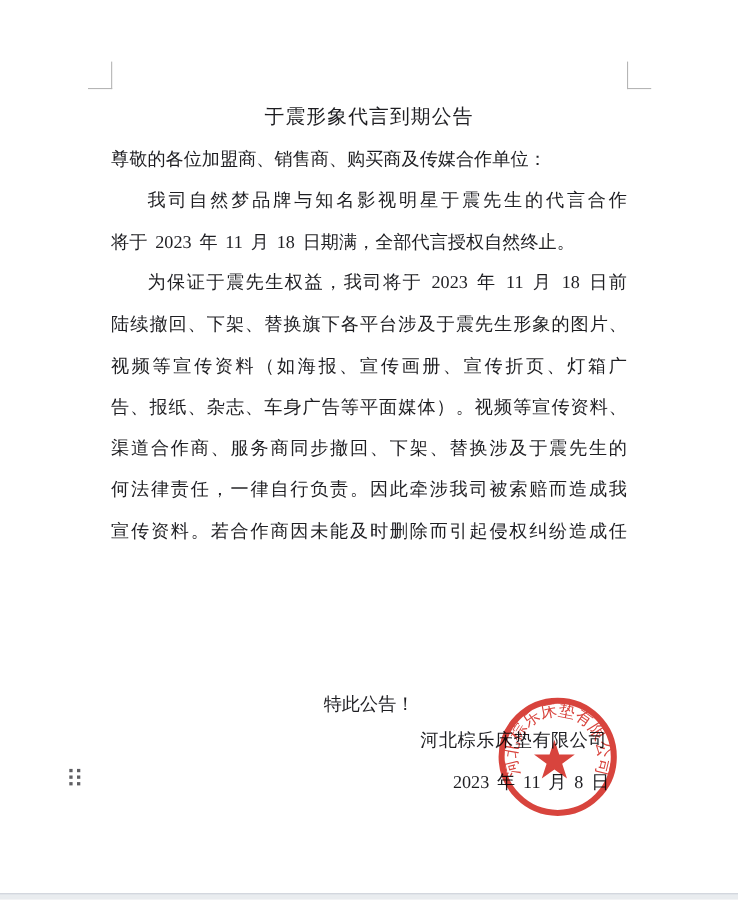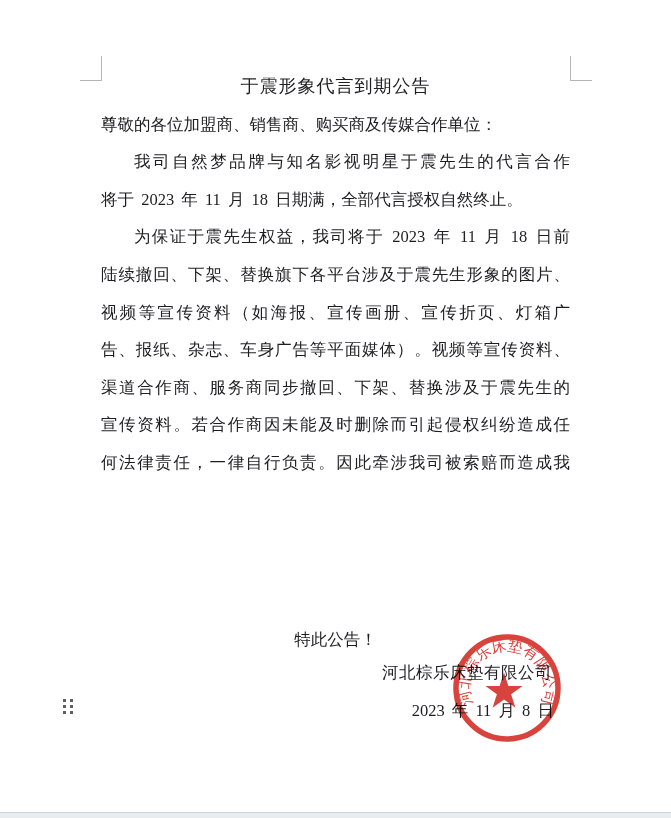--- a/index.html
+++ b/index.html
@@ -6,21 +6,21 @@
   body{
     width:671px;height:818px;position:relative;background:#ffffff;overflow:hidden;
     font-family:"Liberation Serif","DejaVu Serif",serif;
     color:#1e1e22;
   }
   
   .corner{position:absolute;width:21px;height:24px;top:56px;}
   .corner.left{left:80px;border-right:1px solid #b5b5b5;border-bottom:1px solid #b5b5b5;}
   .corner.right{left:570px;border-left:1px solid #b5b5b5;border-bottom:1px solid #b5b5b5;}
 
-  .content{position:absolute;left:101px;top:68px;width:469px;}
+  .content{position:absolute;left:101px;top:88px;width:469px;}
   .line{height:37.6px;line-height:37.6px;font-size:16.5px;white-space:nowrap;word-spacing:3px;}
   .line.wrapok{white-space:normal;}
   .line.full{text-align:justify;text-align-last:justify;white-space:normal;}
   .line.indent{text-indent:33px;}
   .doc-title{height:37.6px;line-height:37.6px;font-size:18px;text-align:center;letter-spacing:1px;}
 
   .closing{position:absolute;left:101px;top:629px;width:469px;font-size:16.5px;line-height:22px;text-align:center;}
   .sig-company{position:absolute;left:101px;top:662px;width:469px;text-align:right;padding-right:18px;box-sizing:border-box;font-size:16.5px;line-height:22px;letter-spacing:0.5px;}
   .sig-date{position:absolute;left:101px;top:700px;width:469px;text-align:right;padding-right:16px;box-sizing:border-box;font-size:16.5px;line-height:22px;word-spacing:3px;}
 
@@ -43,22 +43,22 @@
 <div class="content">
   <div class="doc-title">于震形象代言到期公告</div>
   <div class="line">尊敬的各位加盟商、销售商、购买商及传媒合作单位：</div>
   <div class="line indent full">我司自然梦品牌与知名影视明星于震先生的代言合作</div>
   <div class="line">将于 2023 年 11 月 18 日期满，全部代言授权自然终止。</div>
   <div class="line indent full">为保证于震先生权益，我司将于 2023 年 11 月 18 日前</div>
   <div class="line full">陆续撤回、下架、替换旗下各平台涉及于震先生形象的图片、</div>
   <div class="line full">视频等宣传资料（如海报、宣传画册、宣传折页、灯箱广</div>
   <div class="line full">告、报纸、杂志、车身广告等平面媒体）。视频等宣传资料、</div>
   <div class="line full">渠道合作商、服务商同步撤回、下架、替换涉及于震先生的</div>
+  <div class="line full">何法律责任，一律自行负责。因此牵涉我司被索赔而造成我</div>
   <div class="line full">宣传资料。若合作商因未能及时删除而引起侵权纠纷造成任</div>
-  <div class="line full">何法律责任，一律自行负责。因此牵涉我司被索赔而造成我</div>
 </div>
 
 <div class="closing">特此公告！</div>
 <div class="sig-company">河北棕乐床垫有限公司</div>
 <div class="sig-date">2023 年 11 月 8 日</div>
 
 <div class="seal">
   <svg width="112" height="112" viewBox="0 0 112 112">
     <circle cx="56" cy="56" r="51" fill="none" stroke="#d5352e" stroke-width="5.5"></circle>
     <polygon transform="translate(53,60)" fill="#d5352e" points="0,-19.5 4.38,-6.03 18.54,-6.03 7.09,2.3 11.47,15.78 0,7.45 -11.47,15.78 -7.09,2.3 -18.54,-6.03 -4.38,-6.03"></polygon>

